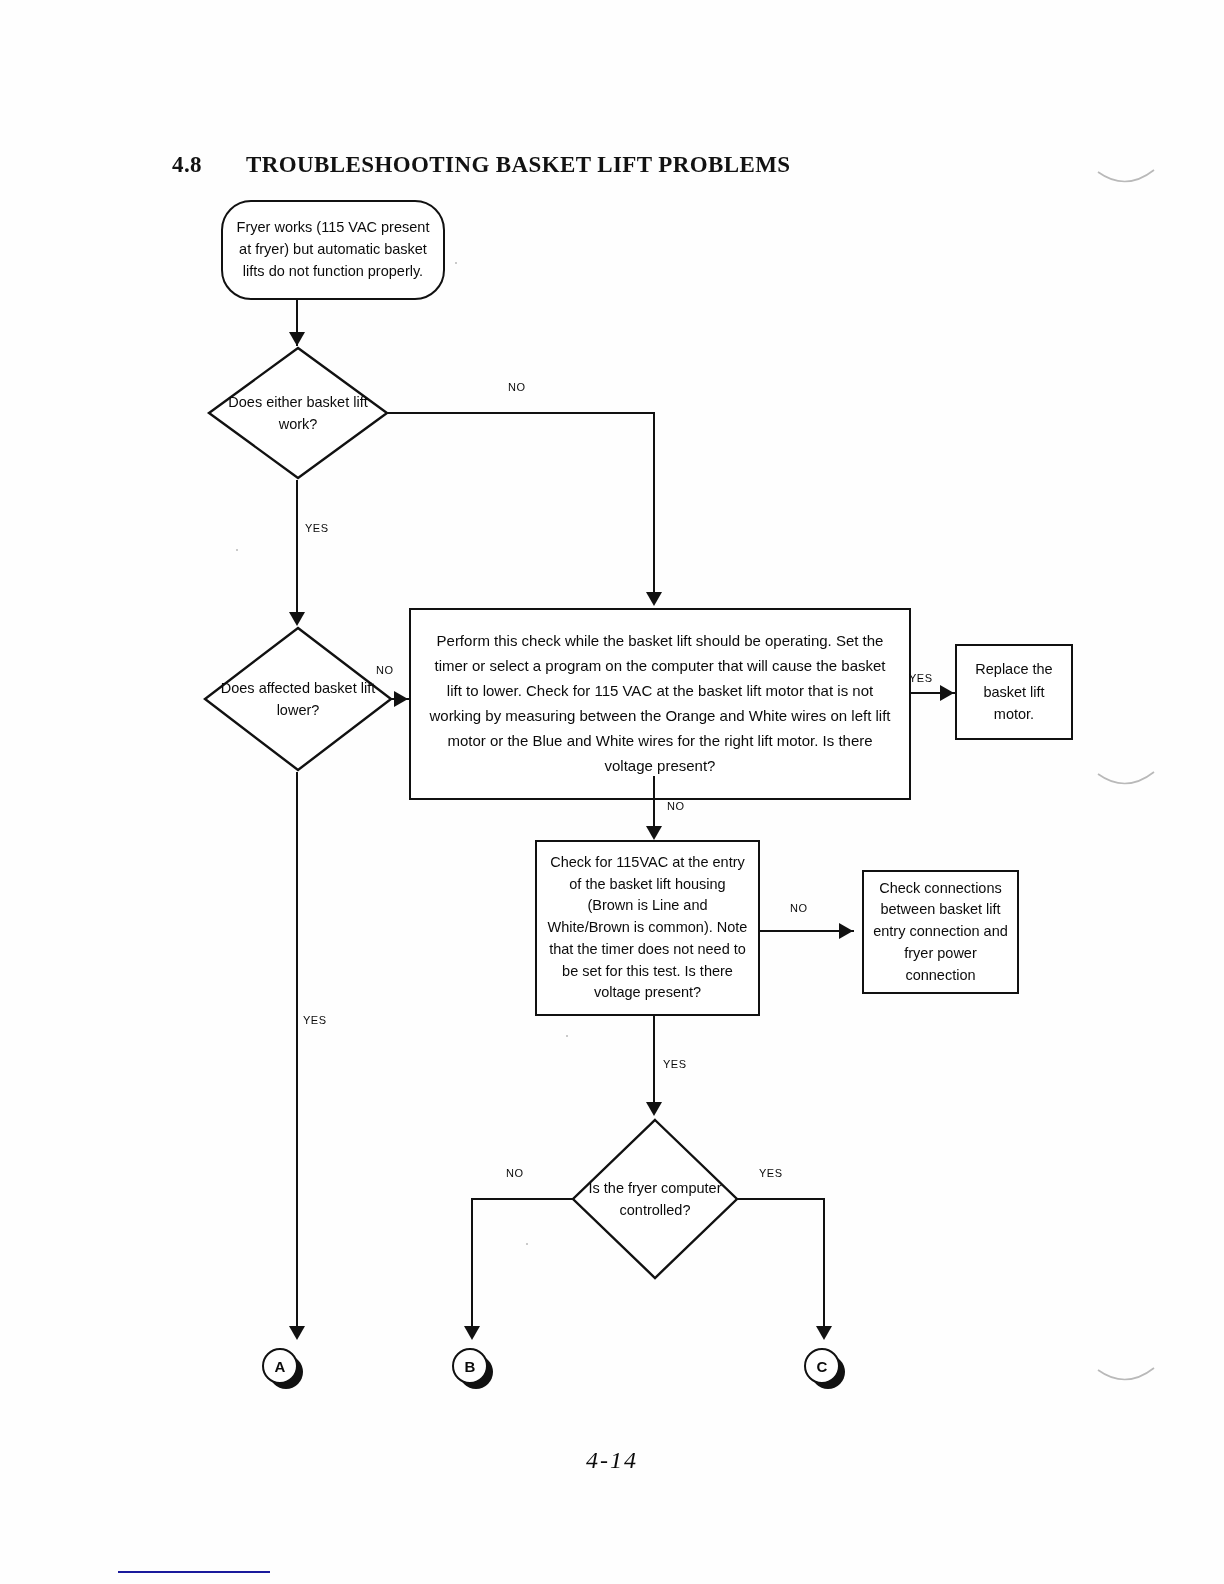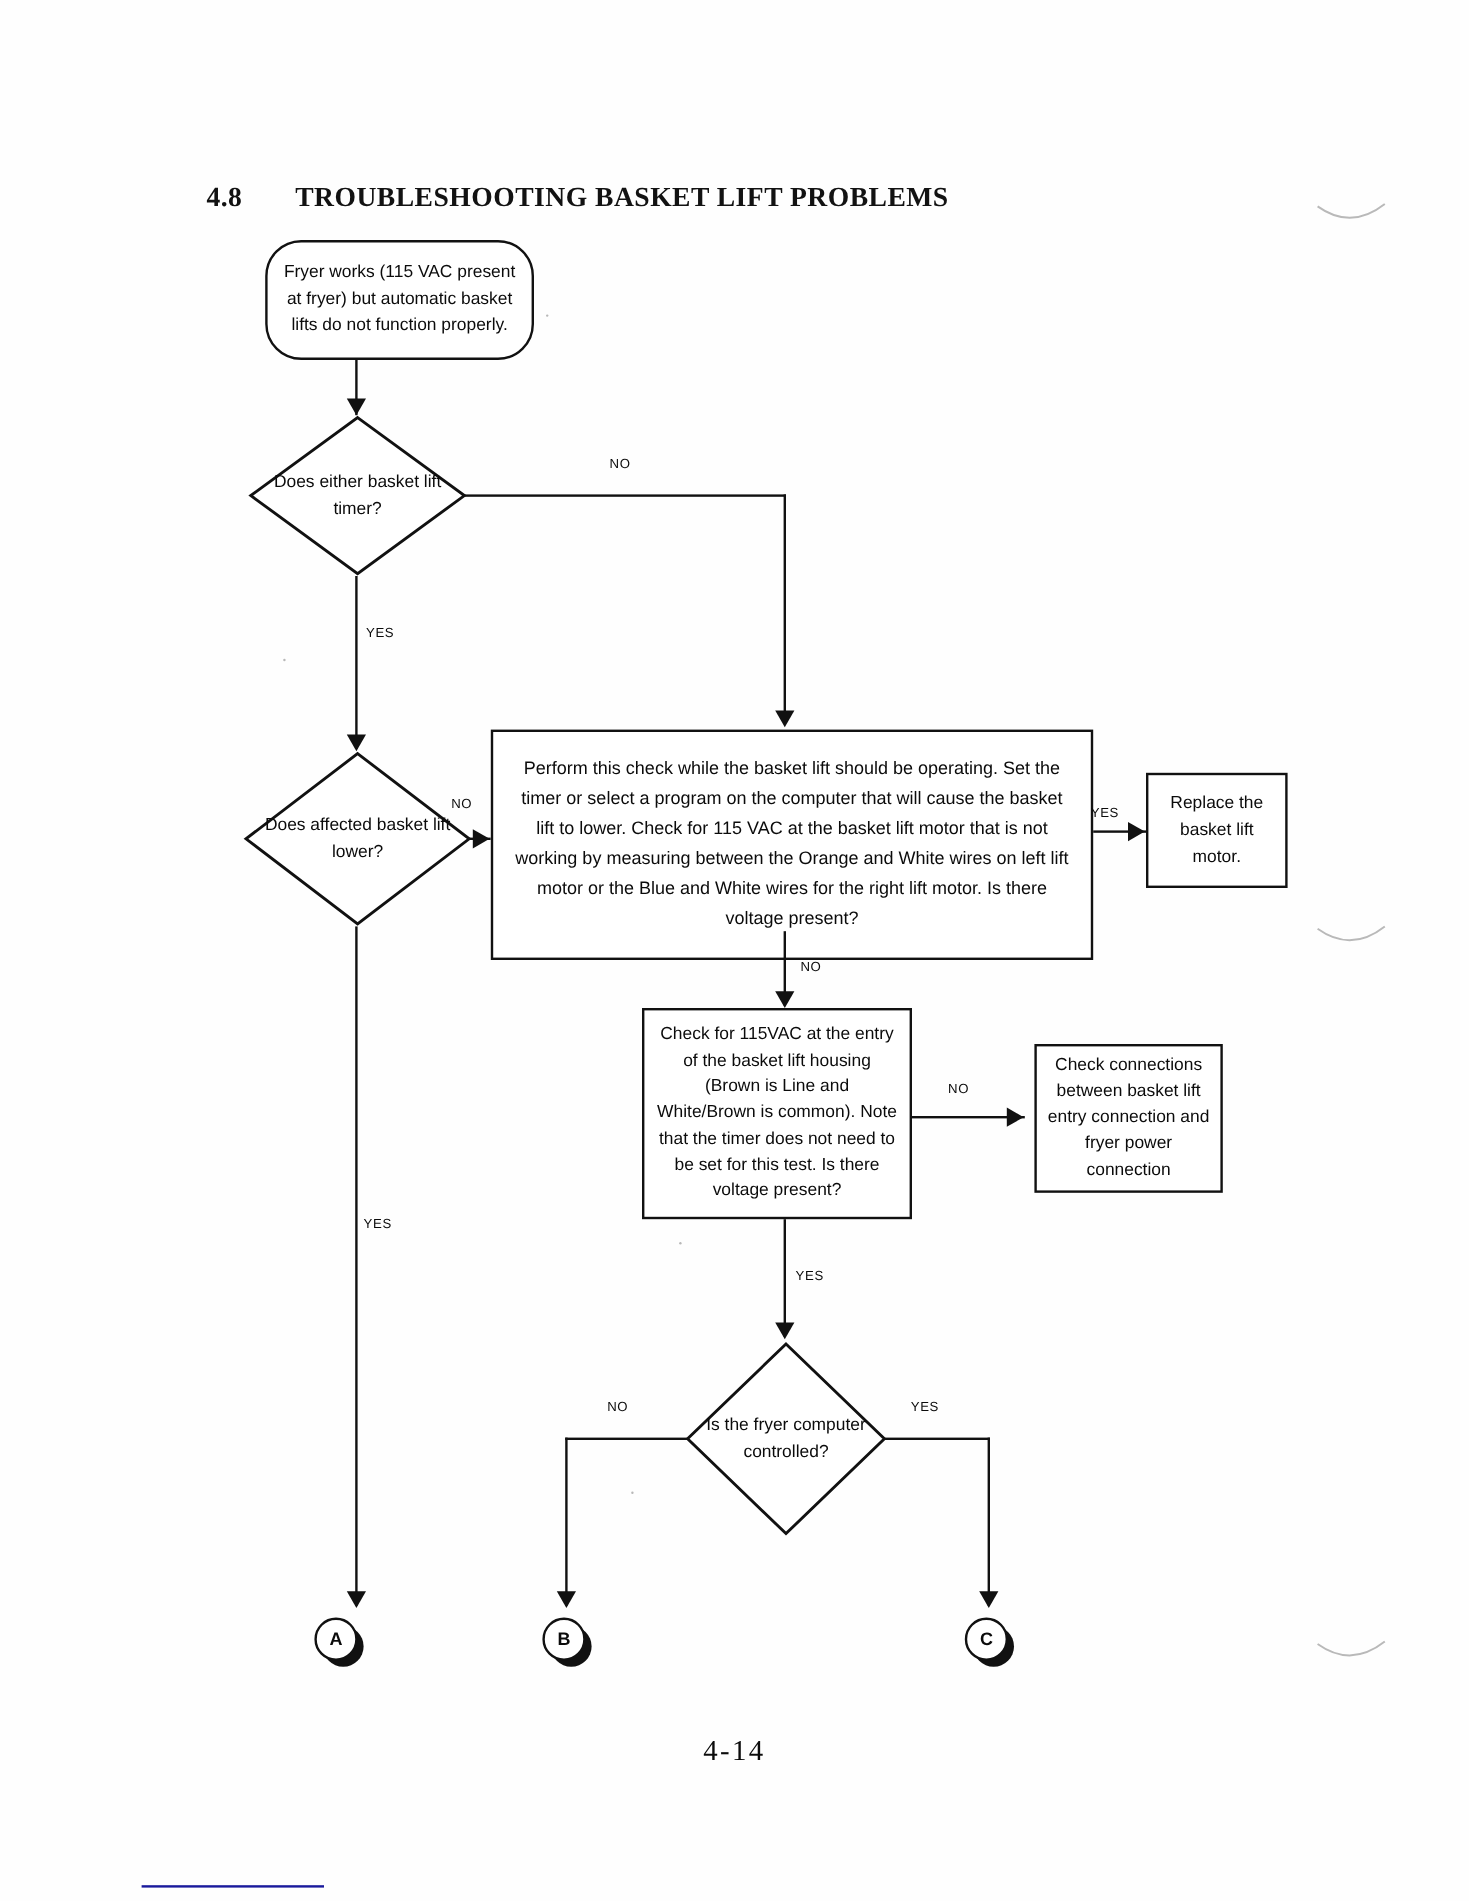--- a/index.html
+++ b/index.html
@@ -149,20 +149,21 @@
     color: #0b0b0b;
     box-sizing: border-box;
   }
 
   
   .folio {
     font-family: "Liberation Serif", serif;
     font-size: 24px;
     letter-spacing: 2px;
     color: #0b0b0b;
+    font-style: italic;
   }
 
   
   .artifact {
     position: absolute;
     pointer-events: none;
   }
   .blue-rule {
     position: absolute;
     height: 2px;
@@ -188,21 +189,21 @@
     <div class="shape-text tight">Fryer works (115 VAC present at fryer) but automatic basket lifts do not function properly.</div>
   </div>
 
   <div class="ln v" style="left:296px; top:300px; height:46px;"></div>
   <div class="arrowhead arrow-down" style="left:289px; top:332px;"></div>
 
   <div class="abs diamond-wrap" style="left:207px; top:346px; width:182px; height:134px;">
     <svg class="diamond-shape" viewBox="0 0 182 134" preserveAspectRatio="none">
       <polygon points="91,2 180,67 91,132 2,67" fill="#ffffff" stroke="#111111" stroke-width="2.4"></polygon>
     </svg>
-    <div class="diamond-label">Does either basket lift timer?</div>
+    <div class="diamond-label">Does either basket lift work?</div>
   </div>
 
   <div class="ln h" style="left:387px; top:412px; width:268px;"></div>
   <div class="ln v" style="left:653px; top:412px; height:190px;"></div>
   <div class="arrowhead arrow-down" style="left:646px; top:592px;"></div>
   <div class="edge-label" style="left:508px; top:381px;">NO</div>
 
   <div class="ln v" style="left:296px; top:480px; height:144px;"></div>
   <div class="arrowhead arrow-down" style="left:289px; top:612px;"></div>
   <div class="edge-label" style="left:305px; top:522px;">YES</div>

